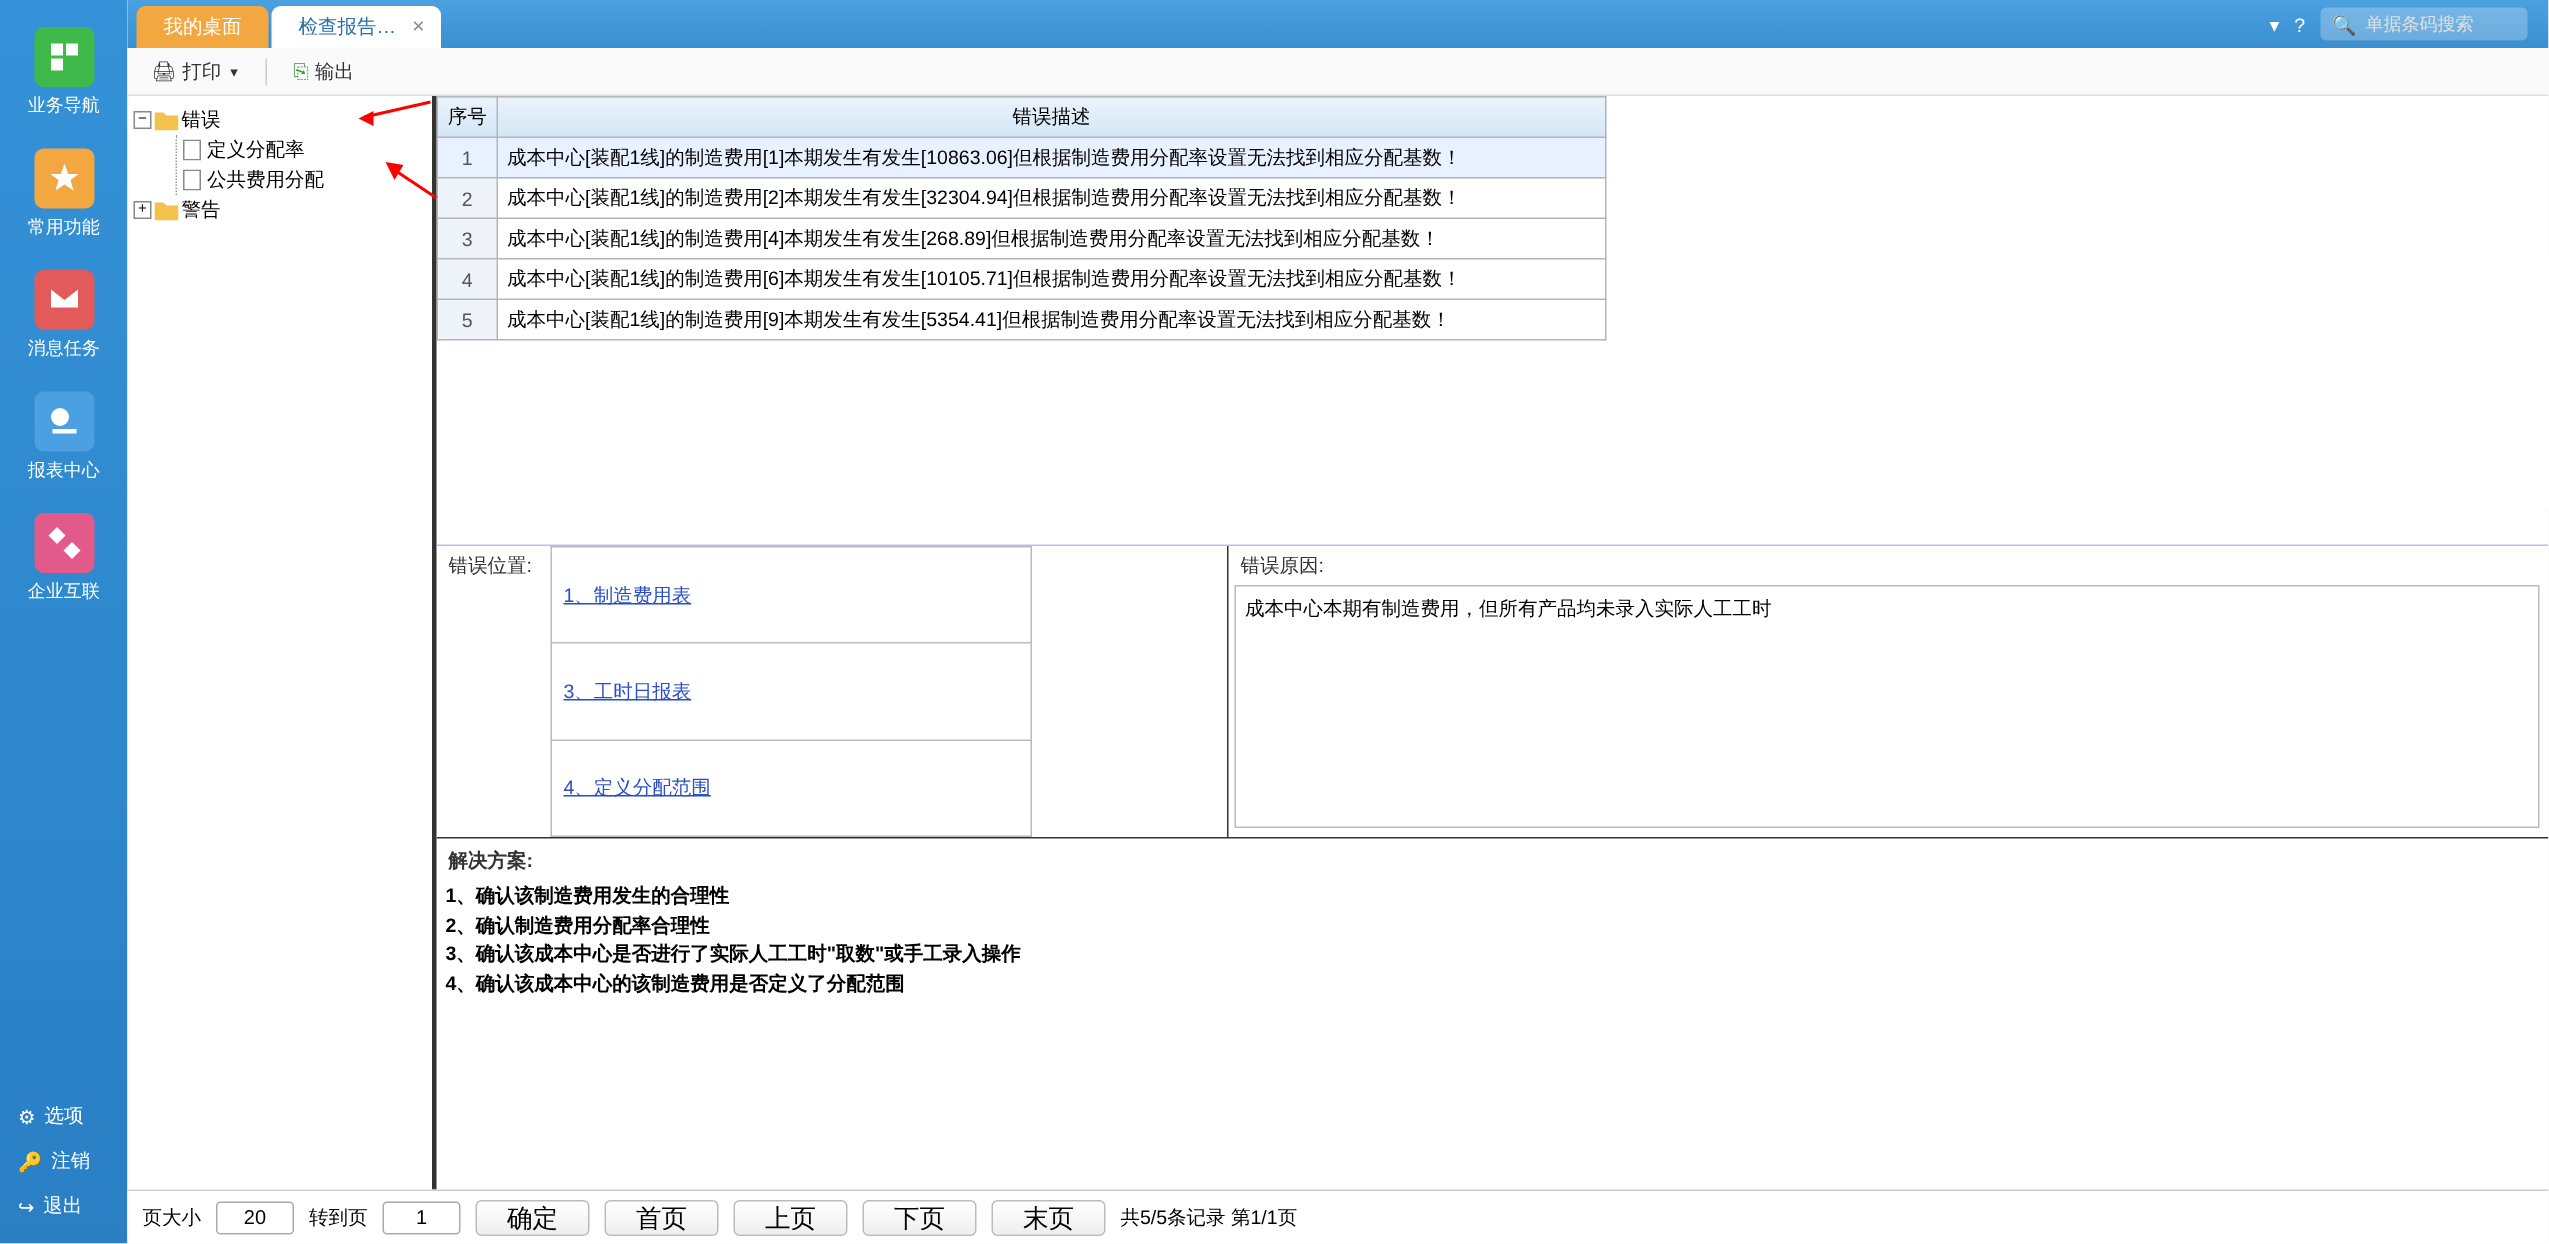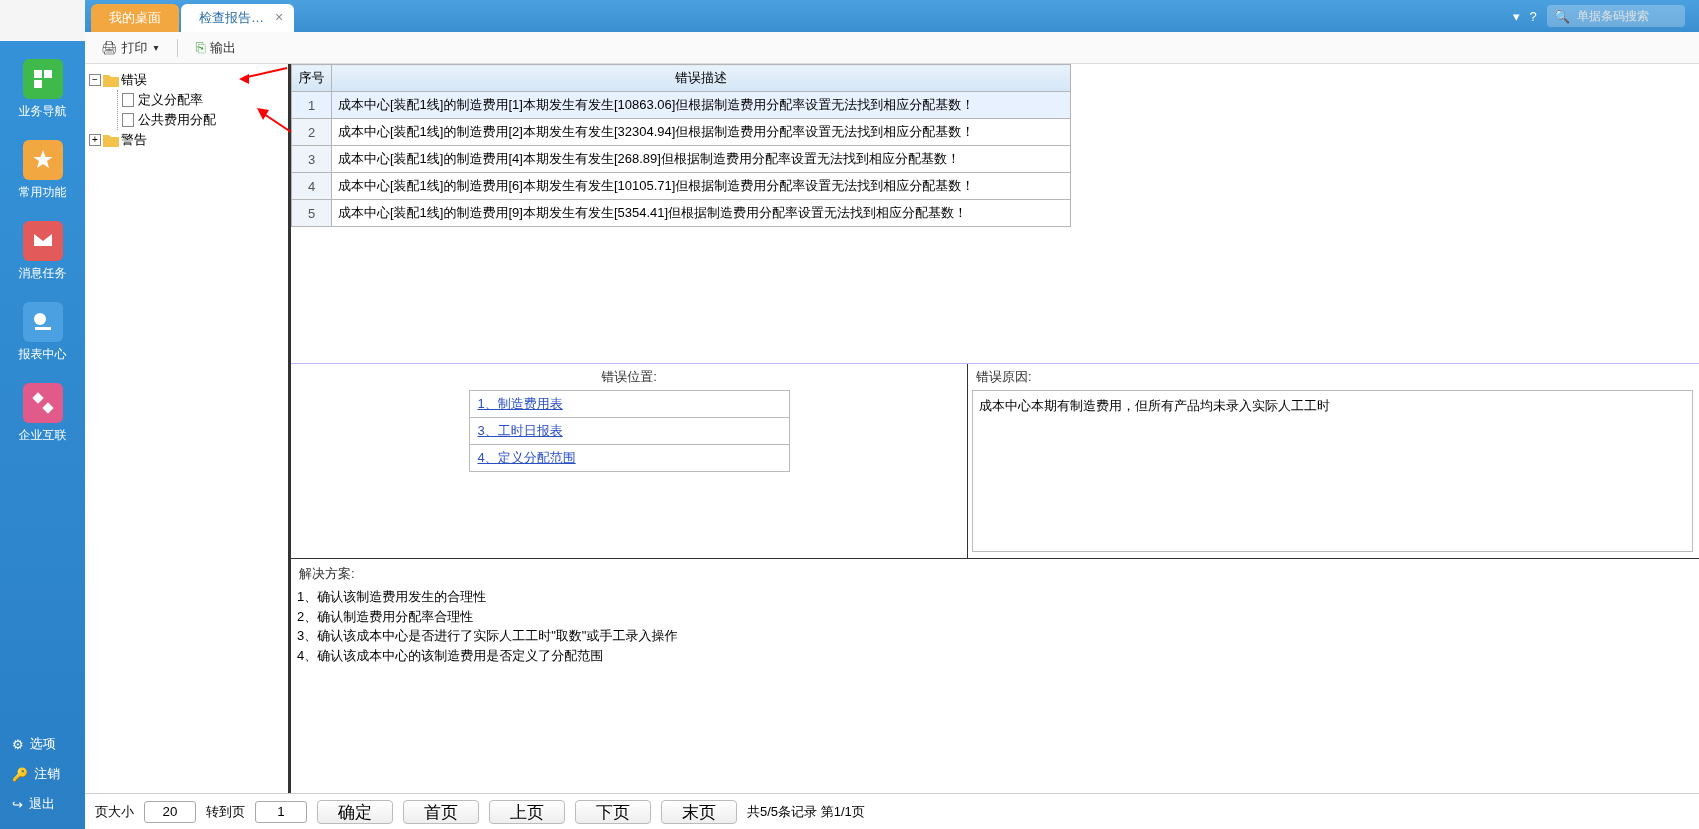--- a/index.html
+++ b/index.html
@@ -1,20 +1,20 @@
 <!DOCTYPE html>
 <html><head>
 <meta charset="utf-8">
 <style>
 * { box-sizing: border-box; margin: 0; padding: 0; }
 body { font-family: "Microsoft YaHei", sans-serif; font-size: 13px; background: #f5f5f5; overflow: hidden; }
 .app { display: flex; height: 829px; width: 1699px; }
 
 
-.sidebar { width: 85px; background: linear-gradient(to bottom, #3592d8, #2a7fc5); color: #fff; display: flex; flex-direction: column; margin-top: 41px; }
+.sidebar { width: 85px; background: linear-gradient(to bottom, #3592d8, #2a7fc5); color: #fff; display: flex; flex-direction: column; }
 .sidebar-top { flex: 1; display: flex; flex-direction: column; align-items: center; padding-top: 12px; gap: 8px; }
 .sidebar-item { display: flex; flex-direction: column; align-items: center; gap: 4px; cursor: pointer; padding: 6px 4px; width: 100%; }
 .sidebar-icon { width: 40px; height: 40px; border-radius: 6px; display: flex; align-items: center; justify-content: center; }
 .sidebar-label { font-size: 12px; color: #fff; }
 .sidebar-bottom { padding-bottom: 10px; }
 .sidebar-bottom .bot-item { display: flex; align-items: center; gap: 6px; padding: 6px 12px; cursor: pointer; font-size: 13px; }
 
 
 .main { flex: 1; display: flex; flex-direction: column; background: #fff; }
 
@@ -50,29 +50,29 @@
 
 .right-pane { flex: 1; display: flex; flex-direction: column; overflow: hidden; }
 .error-table-wrap { height: 300px; overflow: auto; border-bottom: 1px solid #c4b5fd; }
 table.err { border-collapse: collapse; width: 780px; }
 table.err th, table.err td { border: 1px solid #b5b5b5; padding: 4px 6px; font-size: 13px; text-align: left; }
 table.err th { background: linear-gradient(to bottom, #eaf3fb, #d3e6f6); font-weight: normal; text-align: center; }
 table.err td.rownum { width: 34px; text-align: center; background: #eef4fa; color: #555; }
 table.err tr.sel td { background: #e8f1ff; }
 
 .mid-row { display: flex; height: 195px; border-bottom: 1px solid #333; }
-.loc-pane { width: 677px; border-right: 1px solid #333; display: flex; flex-direction: column; align-items: center; }
+.loc-pane { width: 528px; border-right: 1px solid #333; display: flex; flex-direction: row; }
 .pane-title { padding: 4px 8px; font-size: 13px; color: #333; }
 .loc-table { border: 1px solid #999; border-collapse: collapse; margin: 0 4px; }
 .loc-table td { border: 1px solid #bbb; padding: 4px 8px; }
 .loc-table a { color: #2a4fc5; text-decoration: underline; cursor: pointer; }
 .reason-pane { flex: 1; display: flex; flex-direction: column; }
 .reason-body { flex: 1; border: 1px solid #bbb; margin: 0 6px 6px 4px; padding: 6px; overflow: auto; }
 
-.solution-pane { flex: 1; overflow: auto; padding: 2px 6px; }
+.solution-pane { flex: 1; overflow: auto; padding: 2px 6px; font-weight: bold; }
 .solution-pane .pane-title { padding-left: 2px; }
 .solution-body { line-height: 1.5; }
 
 
 .pager { height: 36px; border-top: 1px solid #ccc; display: flex; align-items: center; gap: 10px; padding: 0 10px; font-size: 13px; background: #fff; }
 .pager input { width: 52px; height: 22px; text-align: center; border: 1px solid #aaa; border-radius: 3px; }
 .pager button { height: 24px; padding: 0 20px; border: 1px solid #bbb; background: linear-gradient(to bottom, #fff, #eee); border-radius: 4px; cursor: pointer; font-size: 17px; }
 </style>
 </head>
 <body>

